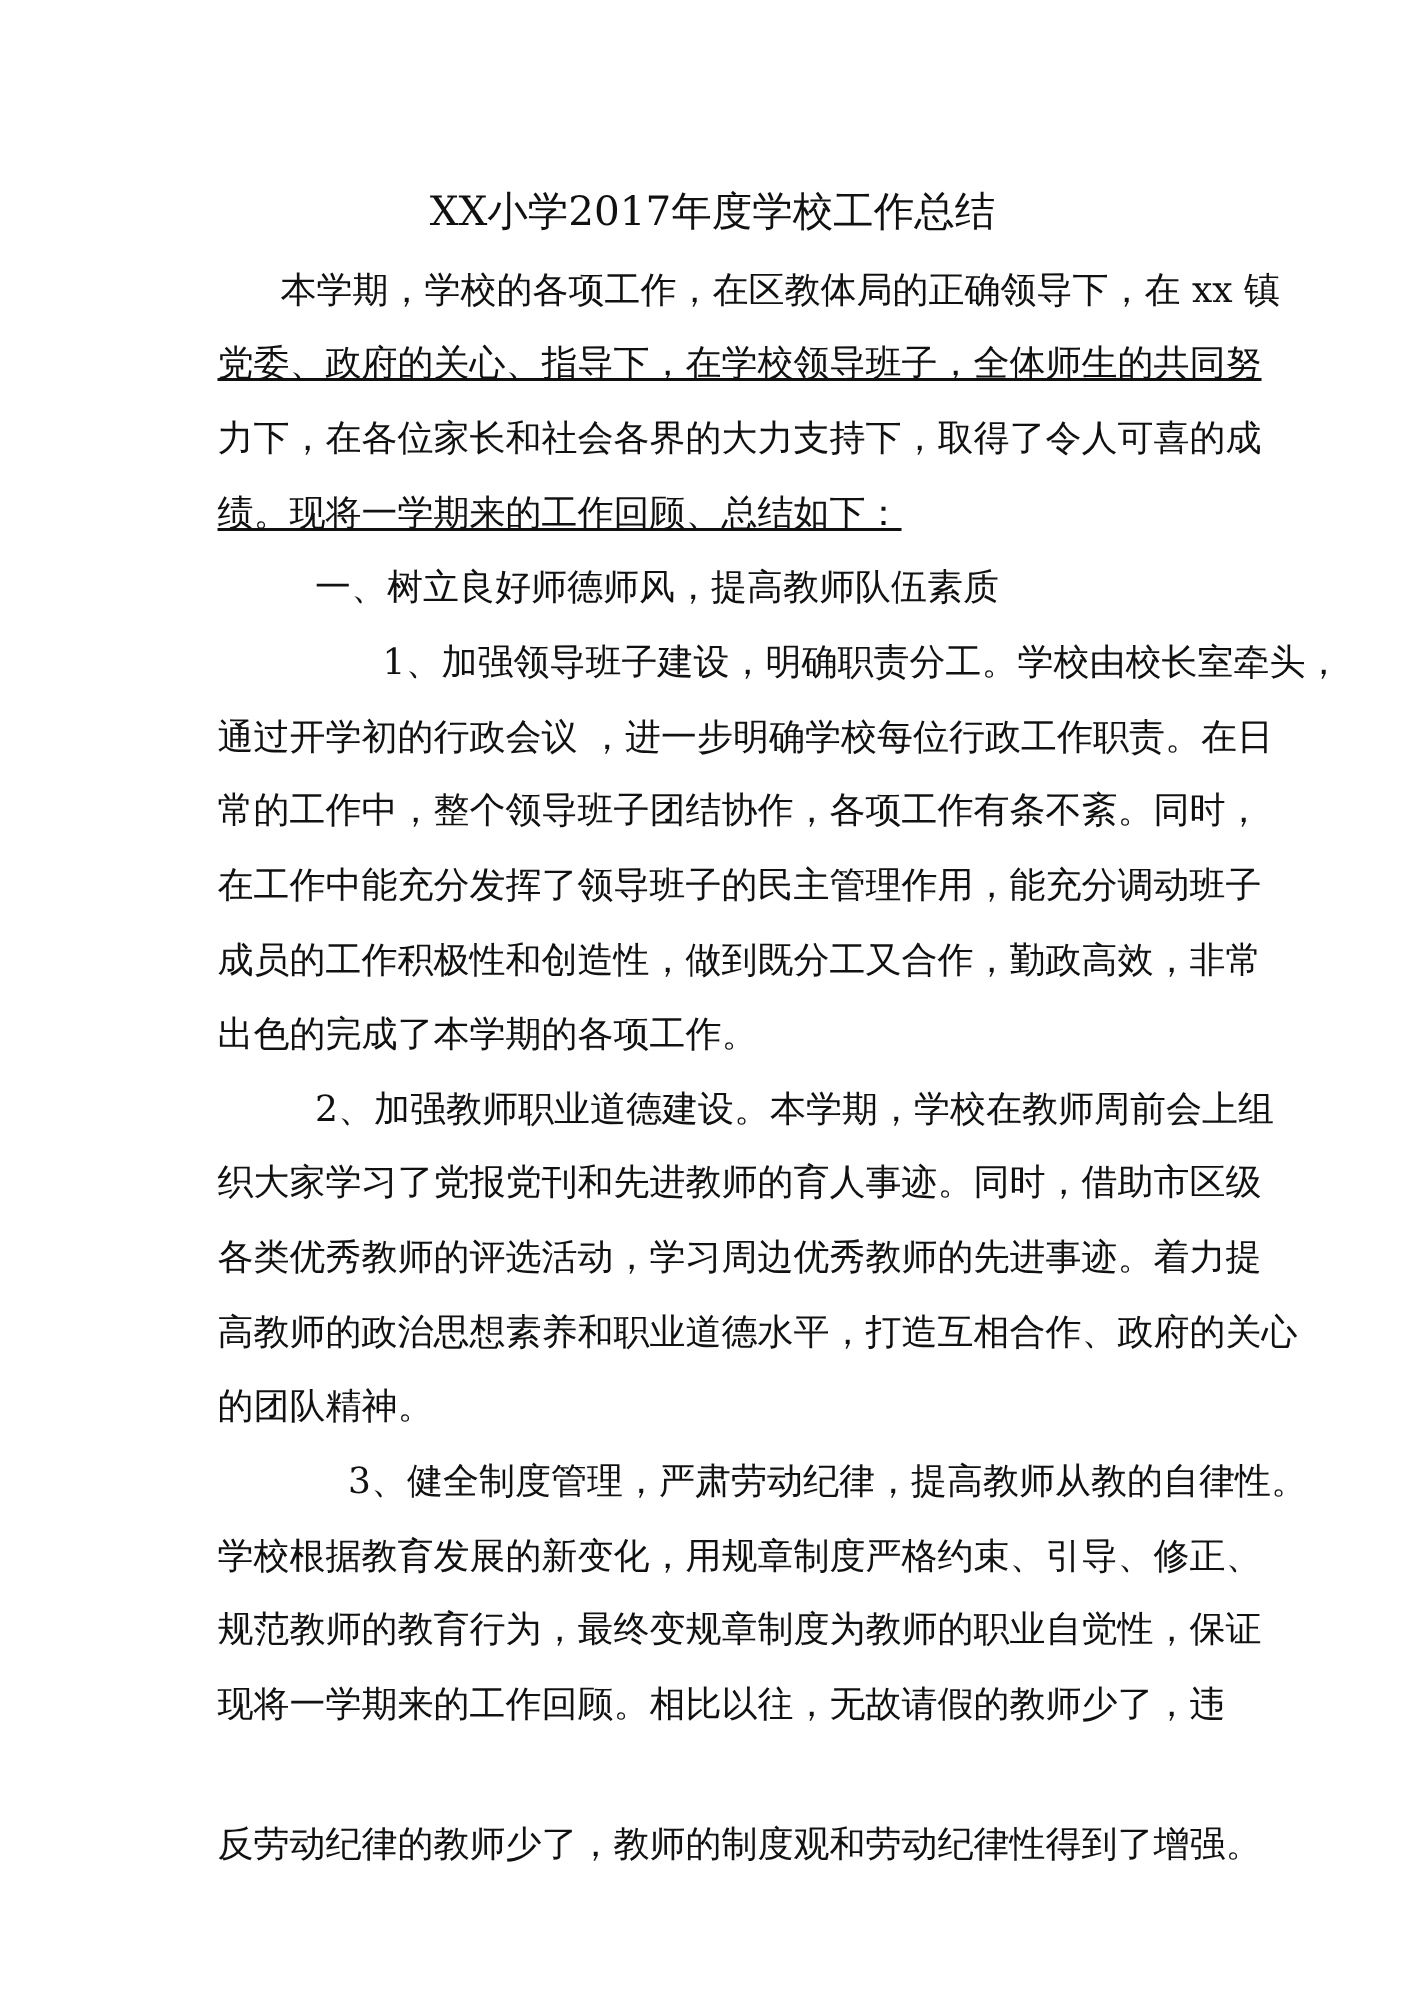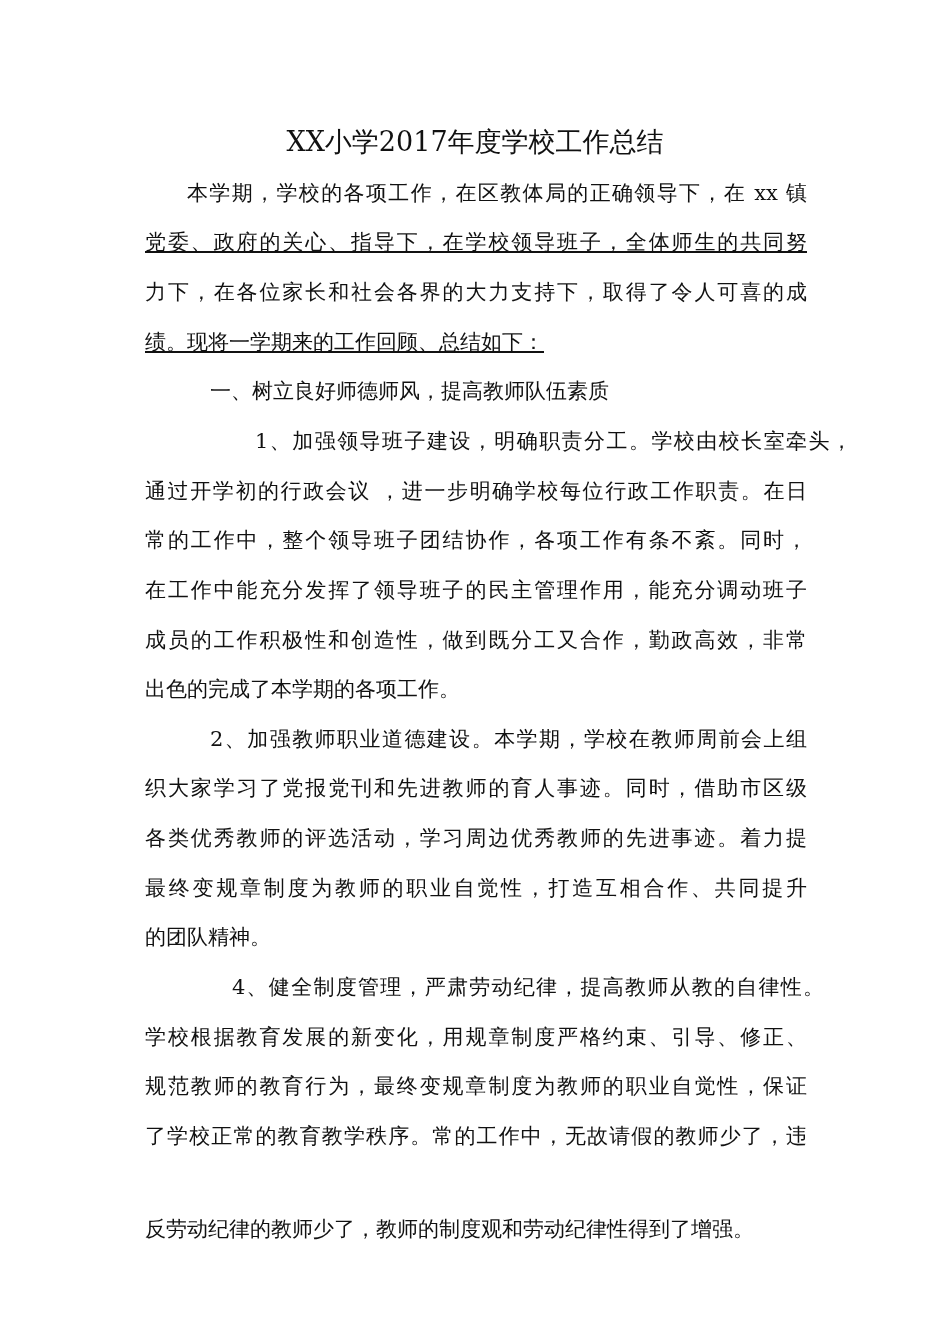--- a/index.html
+++ b/index.html
@@ -32,21 +32,21 @@
       font-size: 27px;
       line-height: 40px;
       font-weight: normal;
       letter-spacing: 0px;
       white-space: nowrap;
     }
     .line {
       position: absolute;
       left: 145px;
       width: 662px;
-      font-size: 21px;
+      font-size: 24px;
       line-height: 30px;
       white-space: nowrap;
       text-align: justify;
       text-align-last: justify;
     }
     .line.last {
       text-align-last: left;
     }
     .line.indent2 { left: 187px; width: 620px; }
     .line.indent3 { left: 210px; width: 597px; }
@@ -76,25 +76,25 @@
     <div class="line" style="top:525px;">常的工作中，整个领导班子团结协作，各项工作有条不紊。同时，</div>
     <div class="line" style="top:575px;">在工作中能充分发挥了领导班子的民主管理作用，能充分调动班子</div>
     <div class="line" style="top:625px;">成员的工作积极性和创造性，做到既分工又合作，勤政高效，非常</div>
     <div class="line last" style="top:674px;">出色的完成了本学期的各项工作。</div>
   </div>
 
   <div>
     <div class="line indent3" style="top:724px;">2、加强教师职业道德建设。本学期，学校在教师周前会上组</div>
     <div class="line" style="top:773px;">织大家学习了党报党刊和先进教师的育人事迹。同时，借助市区级</div>
     <div class="line" style="top:823px;">各类优秀教师的评选活动，学习周边优秀教师的先进事迹。着力提</div>
-    <div class="line" style="top:873px;">最终变规章制度为教师的职业自觉性，打造互相合作、共同提升</div>
+    <div class="line" style="top:873px;">高教师的政治思想素养和职业道德水平，打造互相合作、政府的关心</div>
     <div class="line last" style="top:922px;">的团队精神。</div>
   </div>
 
   <div>
-    <div class="line indent4" style="top:972px;">4、健全制度管理，严肃劳动纪律，提高教师从教的自律性。</div>
+    <div class="line indent4" style="top:972px;">3、健全制度管理，严肃劳动纪律，提高教师从教的自律性。</div>
     <div class="line" style="top:1022px;">学校根据教育发展的新变化，用规章制度严格约束、引导、修正、</div>
     <div class="line" style="top:1071px;">规范教师的教育行为，最终变规章制度为教师的职业自觉性，保证</div>
-    <div class="line" style="top:1121px;">了学校正常的教育教学秩序。常的工作中，无故请假的教师少了，违</div>
+    <div class="line" style="top:1121px;">现将一学期来的工作回顾。相比以往，无故请假的教师少了，违</div>
     <div class="line last" style="top:1170px;margin-top:44px;">反劳动纪律的教师少了，教师的制度观和劳动纪律性得到了增强。</div>
   </div>
 
 </div>
 
 </body></html>

